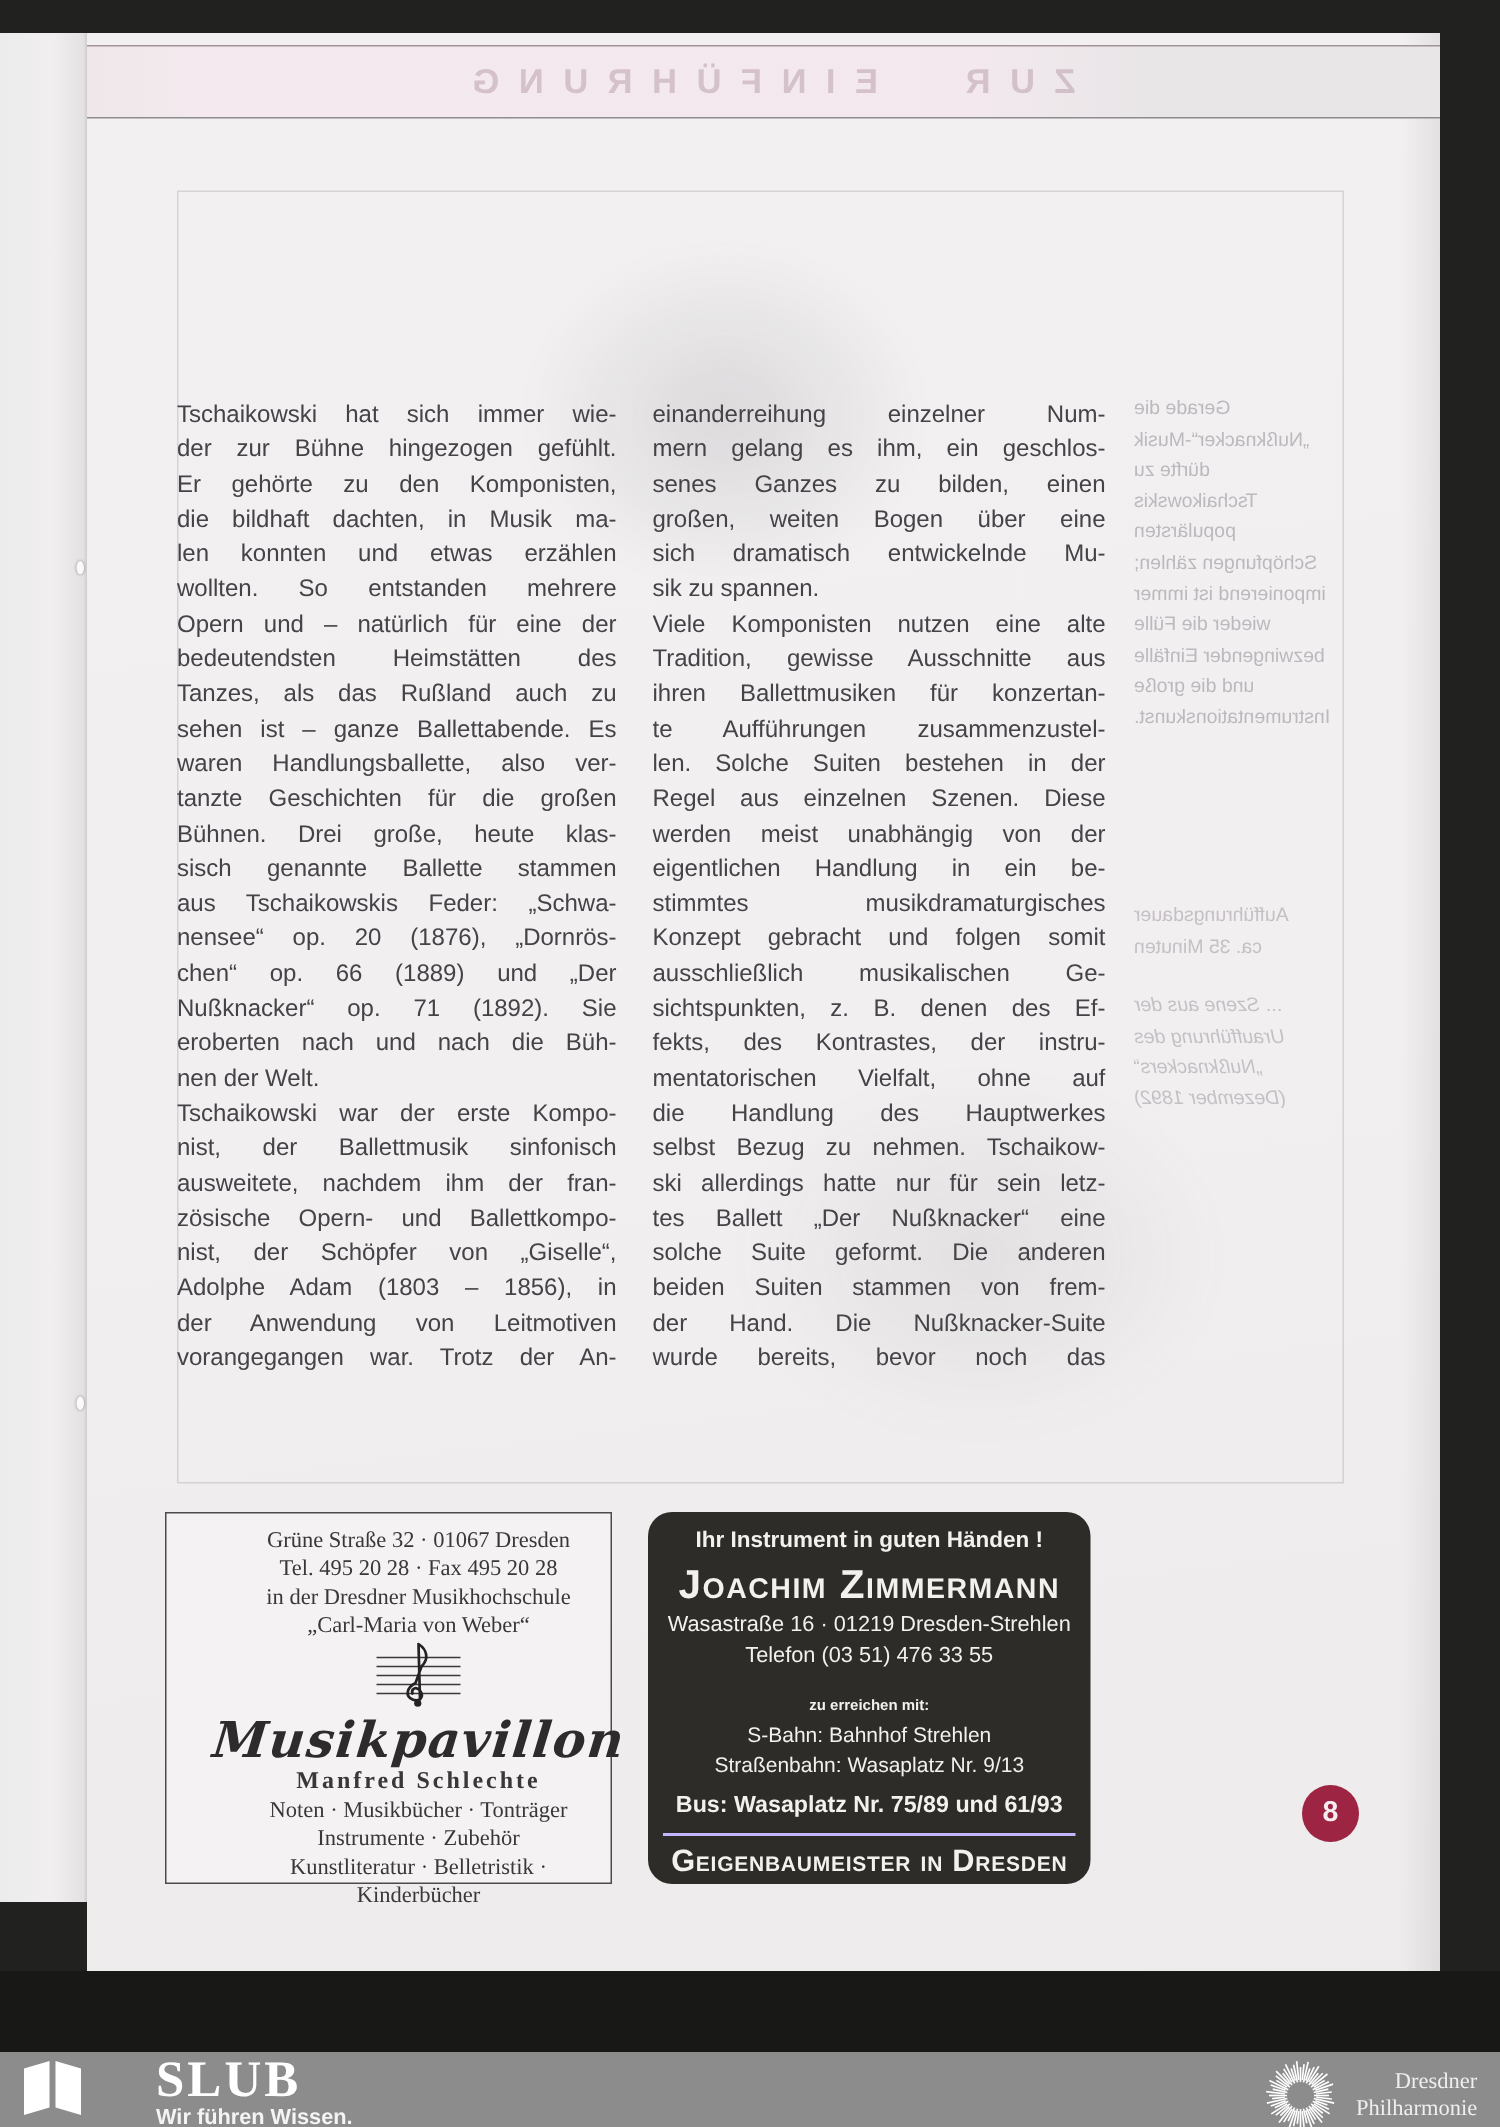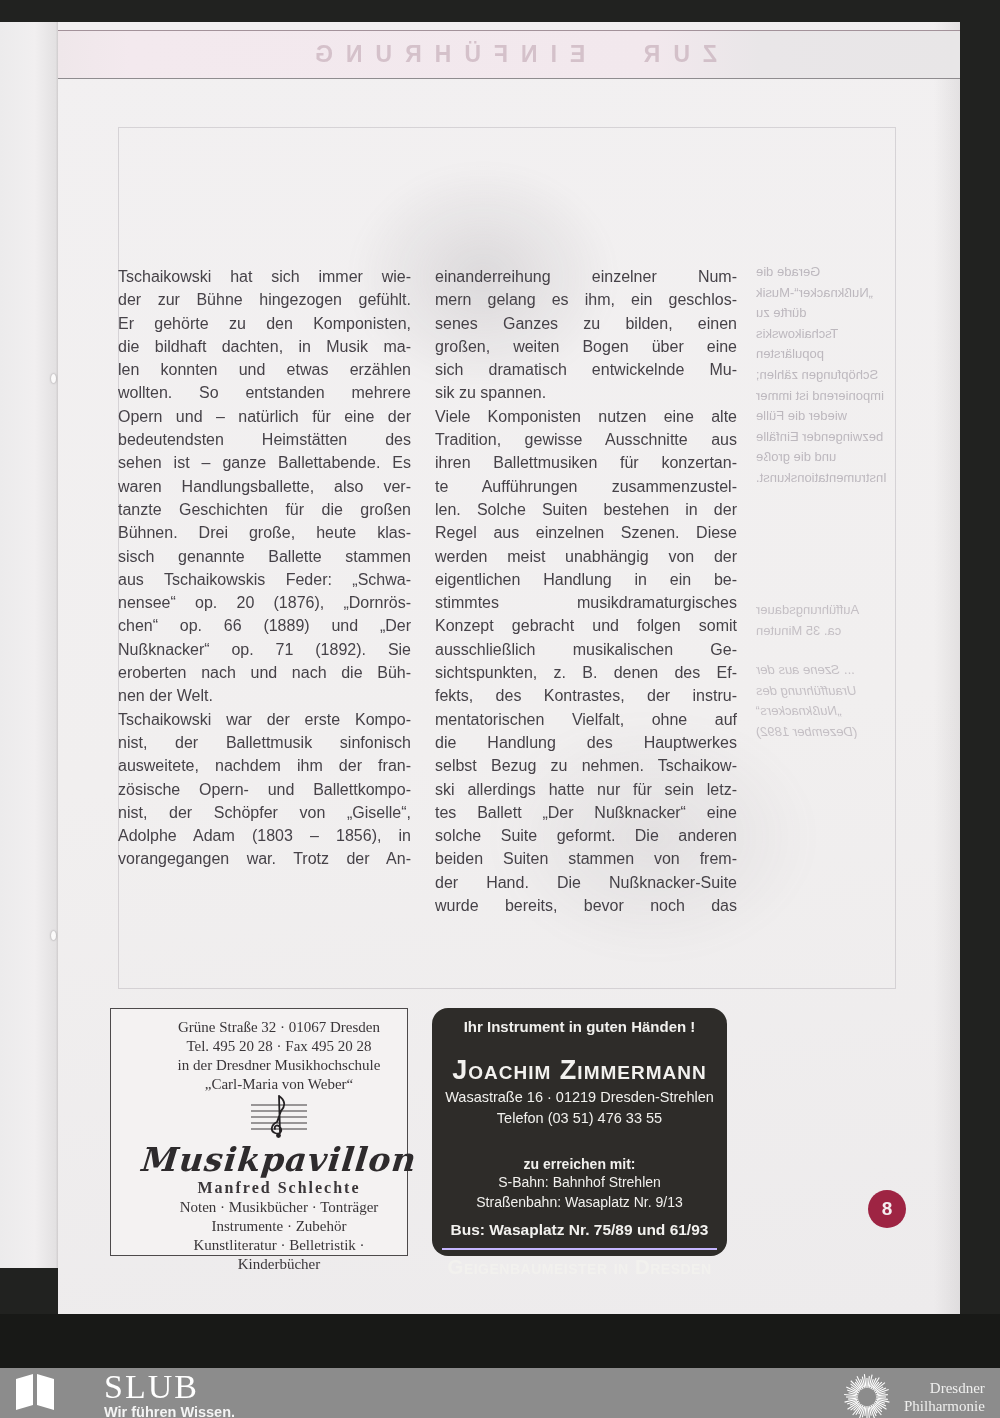--- a/index.html
+++ b/index.html
@@ -81,41 +81,41 @@
   .musik-owner{font-weight:bold;font-size:16px;letter-spacing:2px;line-height:20px;}
   .ad-musik .prod{font-size:15px;line-height:19px;}
   
   .ad-zimmer{
     position:absolute;left:374px;top:986px;width:295px;height:248px;
     background:#2e2c29;border-radius:16px;box-sizing:border-box;
     color:#f2f1ee;text-align:center;padding:9px 10px 0 10px;
     display:flex;flex-direction:column;
   }
   .z-tagline{font-weight:bold;font-size:15px;line-height:20px;}
-  .z-name{font-variant:small-caps;font-weight:bold;font-size:27px;line-height:34px;letter-spacing:1px;margin-top:16px;}
+  .z-name{font-variant:small-caps;font-weight:bold;font-size:27px;line-height:34px;letter-spacing:1px;margin-top:2px;}
   .z-addr,.z-phone{font-size:14.5px;line-height:21px;}
-  .z-reach-h{font-weight:bold;font-size:14px;line-height:18px;margin-top:26px;}
+  .z-reach-h{font-weight:bold;font-size:10px;line-height:18px;margin-top:14px;}
   .z-reach{font-size:14px;line-height:19.5px;}
   .z-bus{font-weight:bold;font-size:15.5px;line-height:22px;margin-top:7px;}
   .z-footer{
     margin-top:7px;border-top:2px solid #c4b5fd;padding-top:4px;
     font-variant:small-caps;font-weight:bold;font-size:20.5px;line-height:26px;letter-spacing:.5px;
   }
   
   .badge{
     position:absolute;left:810px;top:1168px;width:38px;height:38px;border-radius:50%;
     display:flex;align-items:center;justify-content:center;
     color:#f5eef1;font-size:19px;font-weight:bold;
   }
   
   .footer-black{position:absolute;left:0;top:1314px;width:1000px;height:54px;background:#181917;}
   .footer-bar{position:absolute;left:0;top:1368px;width:1000px;height:50px;background:#8c8c8c;}
   .slub{position:absolute;left:14px;top:4px;display:flex;}
   .slub-text{margin-left:48px;}
-  .slub-word{font-family:"Liberation Serif","DejaVu Serif",serif;font-weight:normal;
+  .slub-word{font-family:"Liberation Serif","DejaVu Serif",serif;font-weight:bold;
     font-size:34px;line-height:30px;letter-spacing:2px;color:#ffffff;}
   .slub-slogan{font-weight:bold;font-size:14.5px;line-height:16px;color:#f4f4f4;margin-top:2px;}
   .phil{position:absolute;left:840px;top:2px;display:flex;align-items:center;}
   .phil-text{margin-left:10px;font-family:"Liberation Serif","DejaVu Serif",serif;
     font-size:15px;line-height:18px;color:#efefee;text-align:right;}
 </style>
 </head>
 <body>
 
 <div class="left-strip"></div>
@@ -136,37 +136,39 @@
   <div class="columns">
     <div class="col col-1">
         <div class="line">Tschaikowski hat sich immer wie-</div>
         <div class="line">der zur Bühne hingezogen gefühlt.</div>
         <div class="line">Er gehörte zu den Komponisten,</div>
         <div class="line">die bildhaft dachten, in Musik ma-</div>
         <div class="line">len konnten und etwas erzählen</div>
         <div class="line">wollten. So entstanden mehrere</div>
         <div class="line">Opern und – natürlich für eine der</div>
         <div class="line">bedeutendsten Heimstätten des</div>
+        <div class="line">Tanzes, als das Rußland auch zu</div>
         <div class="line">sehen ist – ganze Ballettabende. Es</div>
         <div class="line">waren Handlungsballette, also ver-</div>
         <div class="line">tanzte Geschichten für die großen</div>
         <div class="line">Bühnen. Drei große, heute klas-</div>
         <div class="line">sisch genannte Ballette stammen</div>
         <div class="line">aus Tschaikowskis Feder: „Schwa-</div>
         <div class="line">nensee“ op. 20 (1876), „Dornrös-</div>
         <div class="line">chen“ op. 66 (1889) und „Der</div>
         <div class="line">Nußknacker“ op. 71 (1892). Sie</div>
         <div class="line">eroberten nach und nach die Büh-</div>
         <div class="line pe">nen der Welt.</div>
         <div class="line">Tschaikowski war der erste Kompo-</div>
         <div class="line">nist, der Ballettmusik sinfonisch</div>
         <div class="line">ausweitete, nachdem ihm der fran-</div>
         <div class="line">zösische Opern- und Ballettkompo-</div>
         <div class="line">nist, der Schöpfer von „Giselle“,</div>
         <div class="line">Adolphe Adam (1803 – 1856), in</div>
+        <div class="line">der Anwendung von Leitmotiven</div>
         <div class="line">vorangegangen war. Trotz der An-</div>
       </div>
     <div class="col col-2">
         <div class="line">einanderreihung einzelner Num-</div>
         <div class="line">mern gelang es ihm, ein geschlos-</div>
         <div class="line">senes Ganzes zu bilden, einen</div>
         <div class="line">großen, weiten Bogen über eine</div>
         <div class="line">sich dramatisch entwickelnde Mu-</div>
         <div class="line pe">sik zu spannen.</div>
         <div class="line">Viele Komponisten nutzen eine alte</div>

